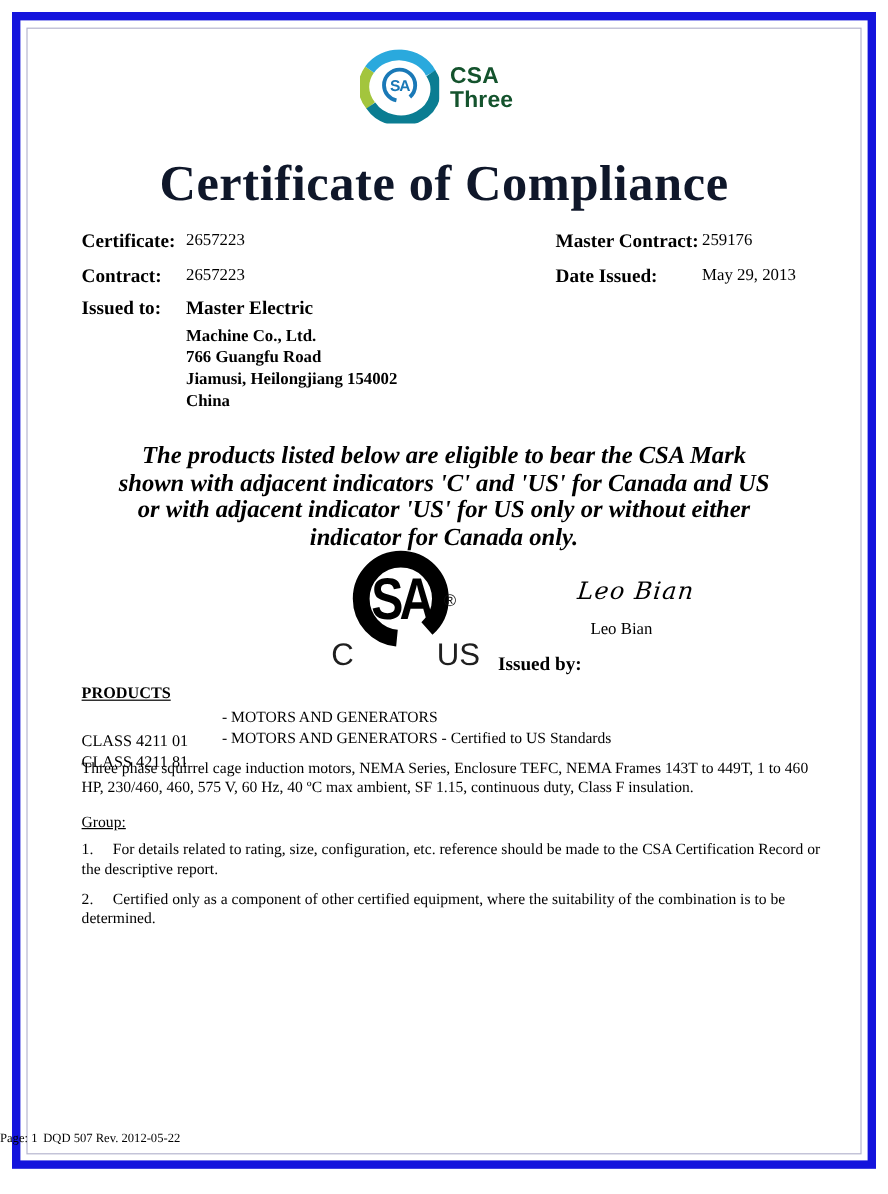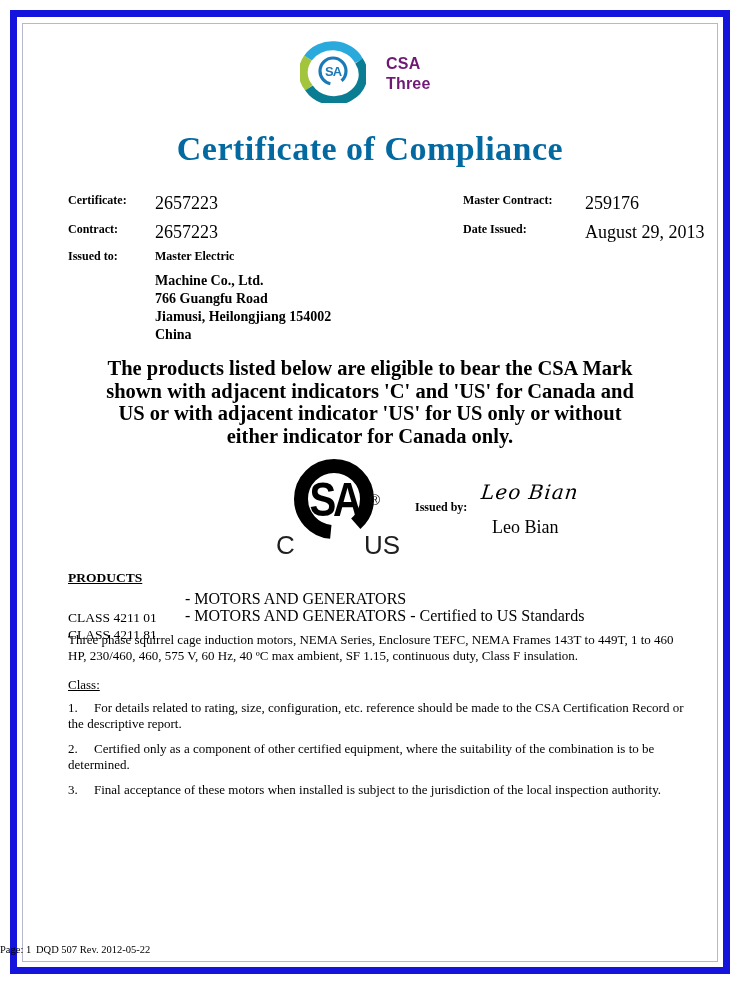--- a/index.html
+++ b/index.html
@@ -17,47 +17,47 @@
     pointer-events:none;
   }
   .border-inner{
     position:absolute;left:22px;top:23px;right:22px;bottom:33px;
     border:1px solid #b6b6cf;
     pointer-events:none;
   }
   .abs{position:absolute;}
   
   .logo-wrap{left:300px;top:35px;width:160px;height:78px;display:flex;align-items:center;}
-  .brand{margin-left:20px;font-family:"Liberation Sans",sans-serif;font-weight:bold;
-         color:#701a75;font-size:16px;line-height:20px;letter-spacing:0.2px;}
+  .brand{margin-left:9px;font-family:"Liberation Sans",sans-serif;font-weight:bold;
+         color:#14532d;font-size:19px;line-height:20px;letter-spacing:0.2px;}
   
   .title{
     left:0;right:0;top:130px;text-align:center;
-    font-size:34px;font-weight:bold;color:#0369a1;
+    font-size:42px;font-weight:bold;color:#0f172a;
     letter-spacing:0.5px;
   }
   
-  .lbl{font-weight:bold;font-size:12px;}
-  .val{font-size:18px;}
+  .lbl{font-weight:bold;font-size:16px;}
+  .val{font-size:14px;}
   .addr{font-weight:bold;font-size:14px;line-height:18px;}
   
   .statement{
-    left:0;right:0;top:357px;margin:0 auto;width:545px;
-    text-align:center;font-weight:bold;
+    left:0;right:0;top:357px;margin:12px auto;width:545px;
+    text-align:center;font-weight:bold;font-style:italic;
     font-size:20.5px;line-height:22.5px;
   }
   
   .signature-script{
     font-family:"DejaVu Serif", serif;font-style:italic;
     font-size:20px;letter-spacing:1px;transform:skewX(-6deg);
   }
   
   .heading-underline{font-weight:bold;font-size:13.5px;text-decoration:underline;}
   .class-code{font-weight:normal;font-size:13.5px;margin-top:20px;}
-  .class-desc{font-size:16px;}
+  .class-desc{font-size:13px;}
   .bodytext{font-size:13px;line-height:16px;}
   .note-num{display:inline-block;width:26px;}
   
   .footer-text{font-size:10.5px;}
 </style>
 </head>
 <body>
 
 <div class="page">
   <div class="border-blue"></div>
@@ -83,21 +83,21 @@
   <div class="abs title">Certificate of Compliance</div>
 
   <div class="abs lbl" style="left:68px;top:193px">Certificate:</div>
   <div class="abs val" style="left:155px;top:193px">2657223</div>
   <div class="abs lbl" style="left:463px;top:193px">Master Contract:</div>
   <div class="abs val" style="left:585px;top:193px">259176</div>
 
   <div class="abs lbl" style="left:68px;top:222px">Contract:</div>
   <div class="abs val" style="left:155px;top:222px">2657223</div>
   <div class="abs lbl" style="left:463px;top:222px">Date Issued:</div>
-  <div class="abs val" style="left:585px;top:222px">August 29, 2013</div>
+  <div class="abs val" style="left:585px;top:222px">May 29, 2013</div>
 
   <div class="abs lbl" style="left:68px;top:249px">Issued to:</div>
   <div class="abs lbl" style="left:155px;top:249px">Master Electric</div>
   <div class="abs addr" style="left:155px;top:272px">
     <span style="display:block">Machine Co., Ltd.</span>
     <span style="display:block">766 Guangfu Road</span>
     <span style="display:block">Jiamusi, Heilongjiang 154002</span>
     <span style="display:block">China</span>
   </div>
 
@@ -111,39 +111,36 @@
       </g>
       <text x="103" y="47" text-anchor="middle" font-family="Liberation Sans, sans-serif" font-size="14" fill="#111111">®</text>
       <text x="4" y="96" font-family="Liberation Sans, sans-serif" font-size="26" fill="#1f1f1f">C</text>
       <text x="92" y="96" font-family="Liberation Sans, sans-serif" font-size="26" fill="#1f1f1f">US</text>
     </svg>
   </div>
 
   <div class="abs" style="left:440px;top:480px;width:180px;text-align:center">
     <div class="signature-script">Leo Bian</div>
   </div>
-  <div class="abs lbl" style="left:415px;top:500px">Issued by:</div>
+  <div class="abs lbl" style="left:415px;top:545px">Issued by:</div>
   <div class="abs val" style="left:492px;top:517px">Leo Bian</div>
 
   <div class="abs heading-underline" style="left:68px;top:570px">PRODUCTS</div>
 
   <div class="abs class-code" style="left:68px;top:590px">CLASS 4211 01</div>
   <div class="abs class-desc" style="left:185px;top:590px">- MOTORS AND GENERATORS</div>
   <div class="abs class-code" style="left:68px;top:607px">CLASS 4211 81</div>
   <div class="abs class-desc" style="left:185px;top:607px">- MOTORS AND GENERATORS - Certified to US Standards</div>
 
   <div class="abs bodytext" style="left:68px;top:632px;width:618px">Three phase squirrel cage induction motors, NEMA Series, Enclosure TEFC, NEMA Frames 143T to 449T, 1 to 460 HP, 230/460, 460, 575 V, 60 Hz, 40 ºC max ambient, SF 1.15, continuous duty, Class F insulation.</div>
 
-  <div class="abs heading-underline" style="left:68px;top:677px;font-weight:normal;font-size:13px">Class:</div>
+  <div class="abs heading-underline" style="left:68px;top:677px;font-weight:normal;font-size:13px">Group:</div>
 
   <div class="abs bodytext" style="left:68px;top:700px;width:620px">
     <span class="note-num">1.</span><span>For details related to rating, size, configuration, etc. reference should be made to the CSA Certification Record or the descriptive report.</span>
   </div>
   <div class="abs bodytext" style="left:68px;top:741px;width:620px">
     <span class="note-num">2.</span><span>Certified only as a component of other certified equipment, where the suitability of the combination is to be determined.</span>
   </div>
-  <div class="abs bodytext" style="left:68px;top:782px;width:620px">
-    <span class="note-num">3.</span><span>Final acceptance of these motors when installed is subject to the jurisdiction of the local inspection authority.</span>
-  </div>
 
   <div class="abs footer-text" style="left:36px;top:944px">DQD 507 Rev. 2012-05-22</div>
   <div class="abs footer-text" style="left:0;right:0;top:944px;">Page: 1</div>
 </div>
 
 </body></html>

